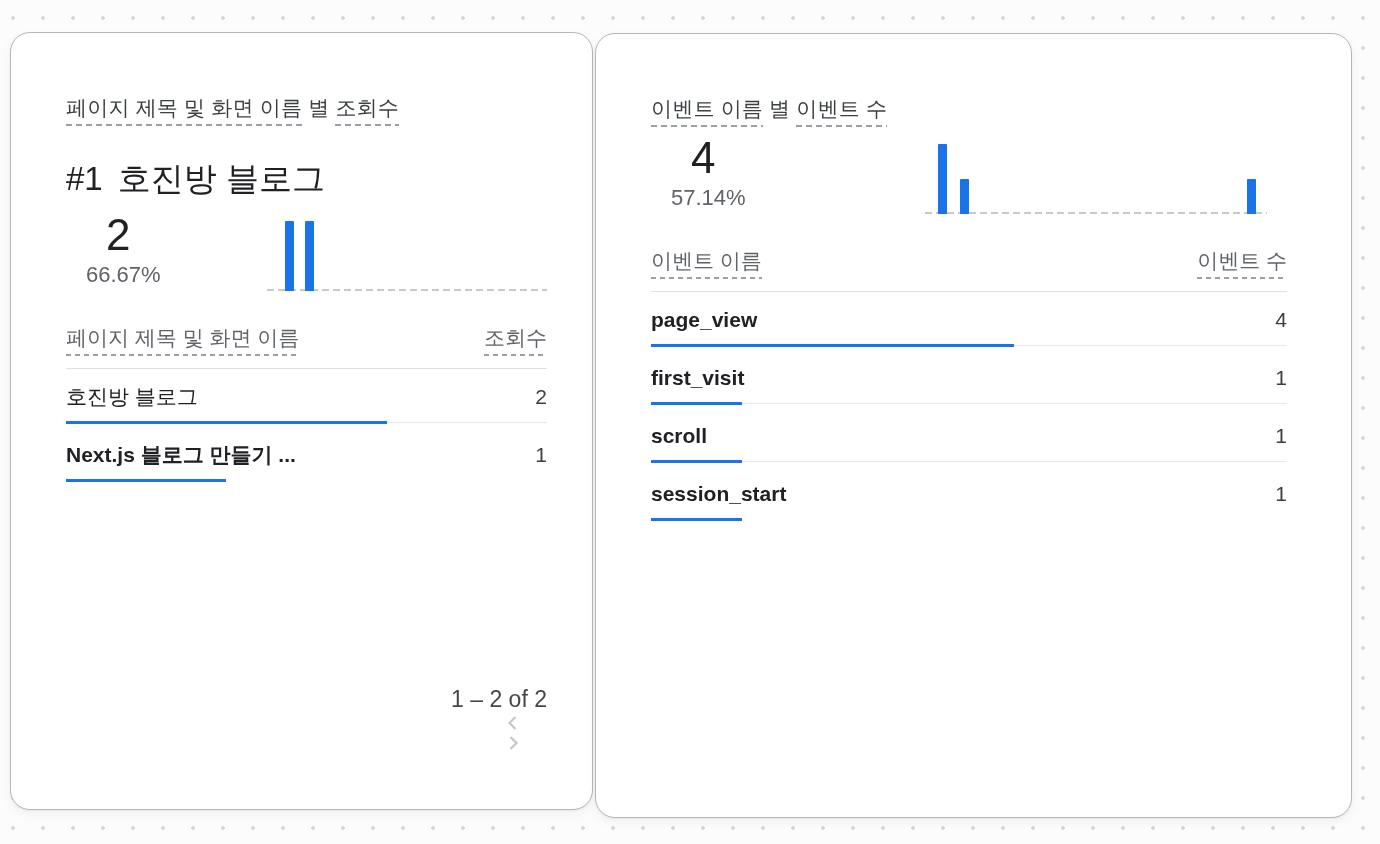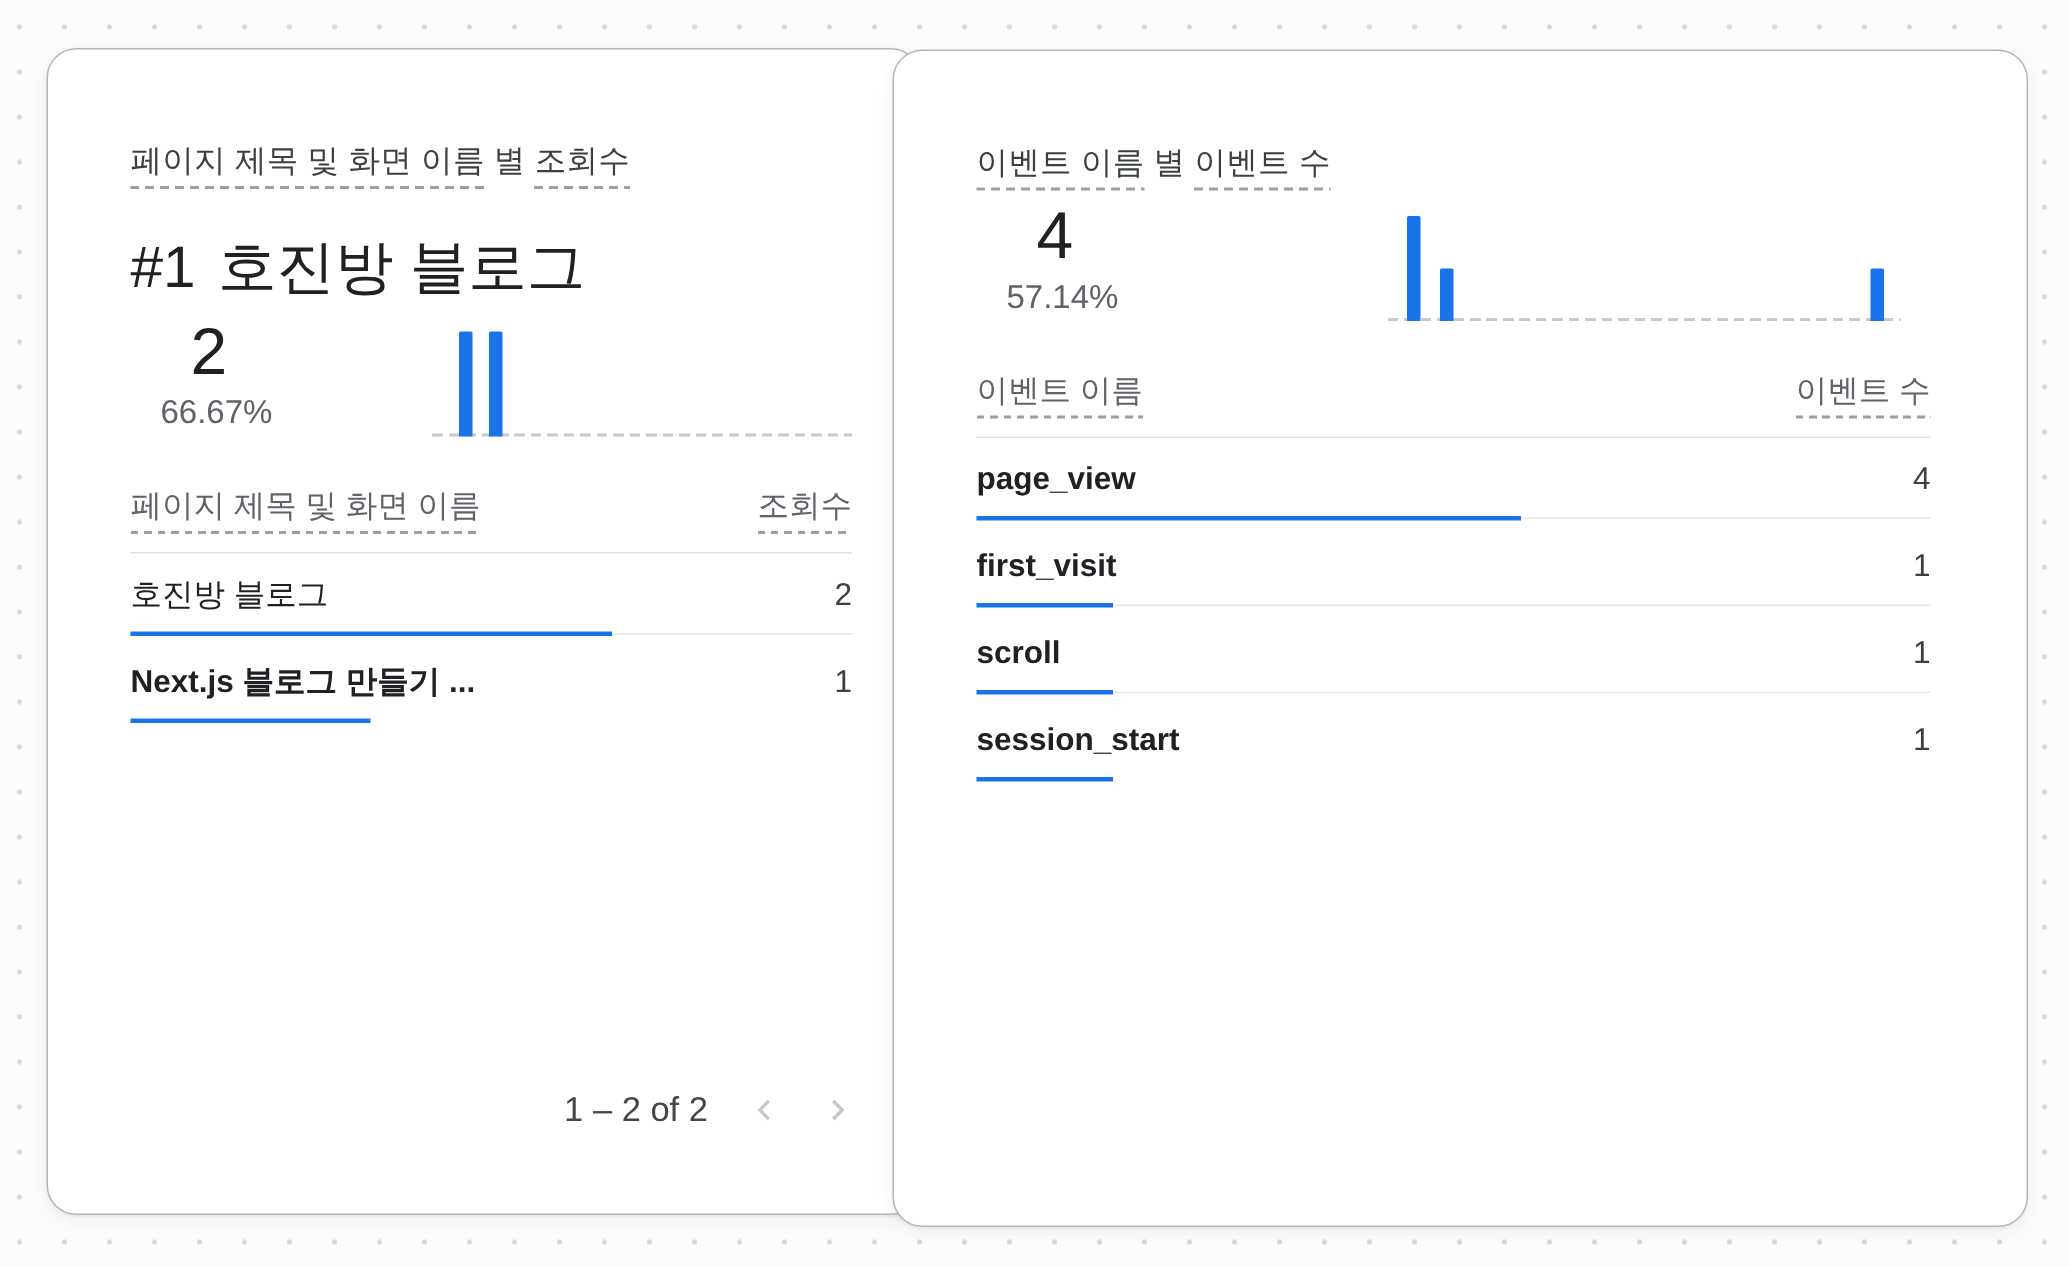--- a/index.html
+++ b/index.html
@@ -10,37 +10,37 @@
     background-color:#fcfcfc;
     background-image: radial-gradient(circle, #d9d9d9 1.6px, transparent 1.9px);
     background-size:30px 30px;
     background-position:-2px 3px;
   }
   .card {
     position:absolute; background:#ffffff;
     border:1px solid #b7b7b7; border-radius:20px;
     box-shadow:0 1px 2px rgba(0,0,0,0.05), 0 4px 12px rgba(0,0,0,0.05);
   }
-  #card-left  { left:31px;  top:32px; width:583px; height:778px; z-index:1; }
+  #card-left  { left:10px;  top:32px; width:583px; height:778px; z-index:1; }
   #card-right { left:595px; top:33px; width:757px; height:785px; z-index:2; }
   .card-inner { position:relative; height:100%; }
   #card-left  .card-inner { padding:0 45px 0 55px; }
   #card-right .card-inner { padding:0 64px 0 55px; }
 
   .card-title {
     padding-top:62px; font-size:21px; line-height:26px;
     font-weight:400; color:#3c4043; letter-spacing:0.2px;
   }
   .dashed-u {
     padding-bottom:7px;
     background-image:repeating-linear-gradient(to right, #9aa0a6 0 6px, transparent 6px 10px);
     background-size:100% 2px; background-position:0 100%; background-repeat:no-repeat;
   }
 
-  .rank-line { margin-top:38px; font-size:39px; line-height:40px; color:#202124; font-weight:400; }
+  .rank-line { margin-top:38px; font-size:33px; line-height:40px; color:#202124; font-weight:400; }
   .rank { margin-right:15px; }
 
   .hero { position:relative; margin-top:12px; height:80px; }
   .hero-num { margin-left:40px; font-size:44px; line-height:48px; color:#202124; font-weight:400; }
   .hero-pct { margin-left:20px; margin-top:3px; font-size:22px; line-height:26px; color:#5f6368; }
 
   .spark { position:absolute; bottom:0; height:70px; }
   #card-left  .spark { right:0;    width:280px; }
   #card-right .spark { right:20px; width:342px; }
   .spark-base {
@@ -67,21 +67,21 @@
   .row-label.bold { font-weight:600; }
   .row-value { color:#3c4043; }
   .track { position:absolute; top:52px; left:0; right:0; height:3px; }
   .track-bg { position:absolute; top:1px; left:0; right:0; height:1px; background:#e8e8e8; }
   .fill { position:absolute; top:0; left:0; height:3px; background:#1a73e8; }
 
   .pager {
     position:absolute; bottom:56px; display:flex; align-items:center;
     font-size:23px; color:#44474a;
   }
-  #card-left  .pager { right:45px; }
+  #card-left  .pager { right:45px;flex-direction:column; }
   #card-right .pager { right:62px; }
   .chev-btn { margin-left:28px; width:20px; height:20px; border:none; background:none; padding:0; display:flex; align-items:center; justify-content:center; cursor:default; }
   .chev-btn svg { display:block; }
 </style>
 </head>
 <body>
 
 <div class="card" id="card-left">
   <div class="card-inner">
     <div class="card-title">

